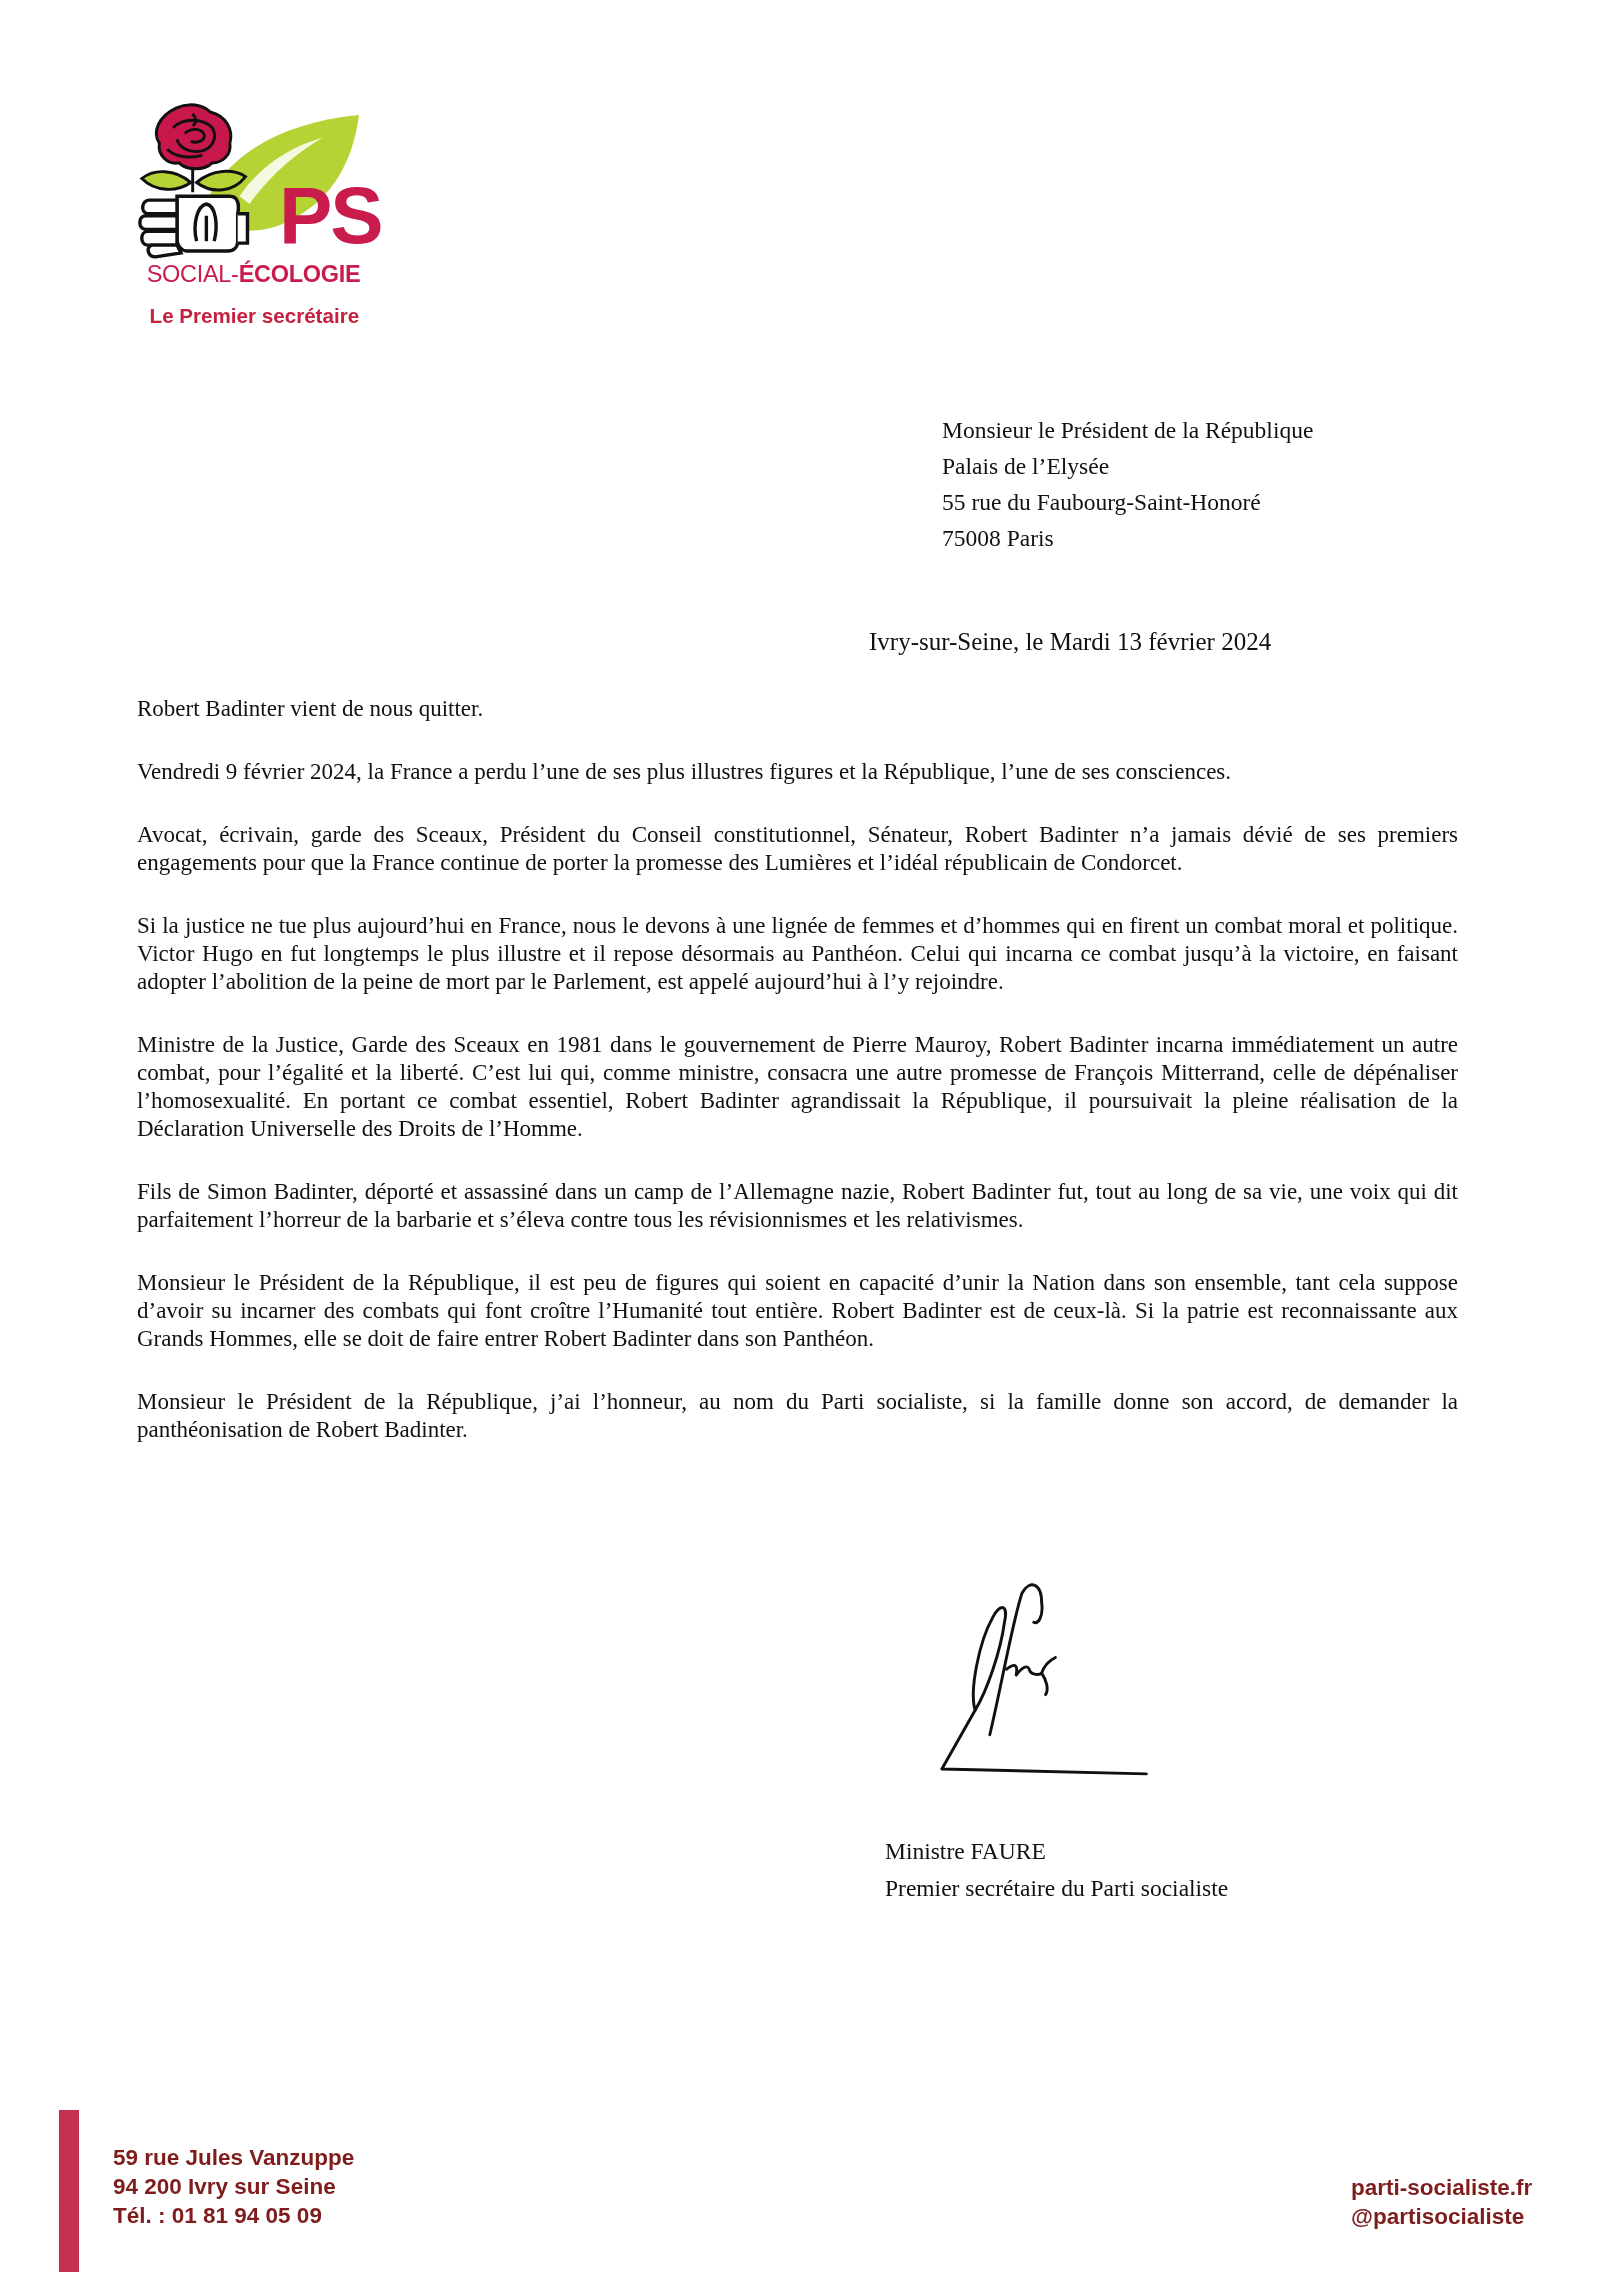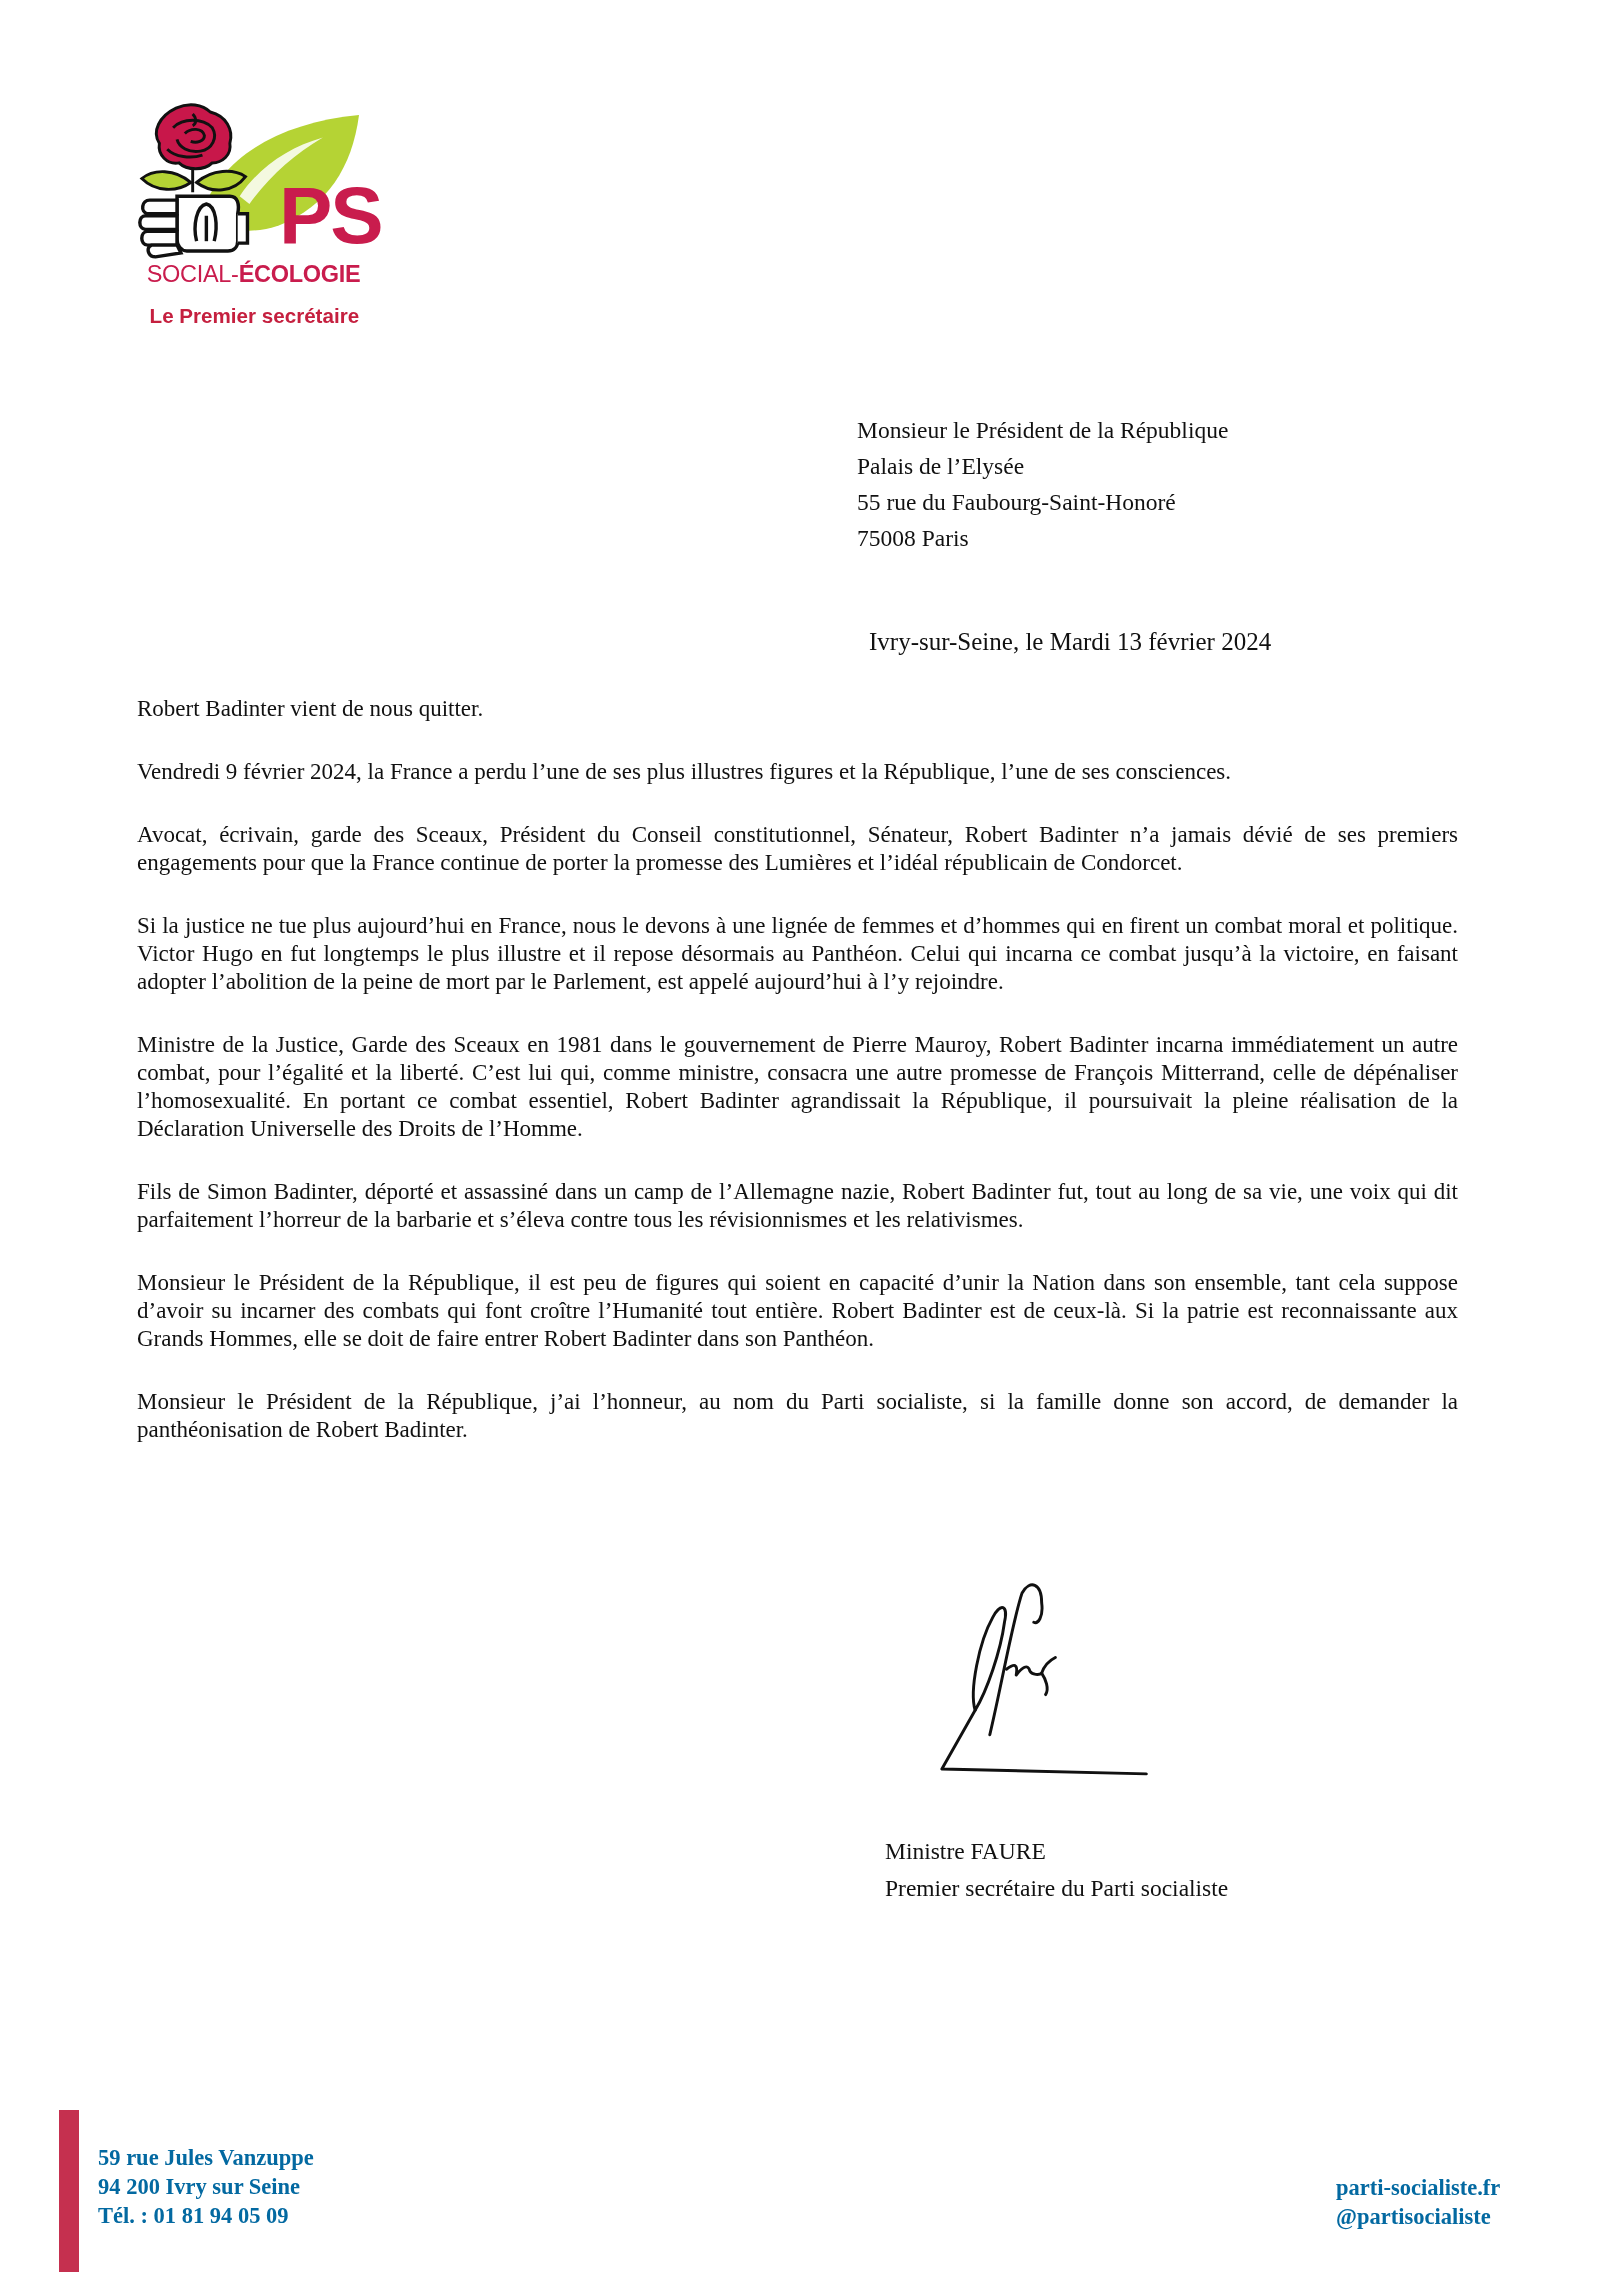--- a/index.html
+++ b/index.html
@@ -12,35 +12,35 @@
   #logo svg { position: absolute; left: 0; top: 0; }
   .ps-letters { position: absolute; left: 147px; top: 78px; font-family: "Liberation Sans", "DejaVu Sans", sans-serif;
                 font-weight: bold; font-size: 80px; line-height: 1; color: #c91c4d; letter-spacing: -2px; }
   .social-eco { position: absolute; left: 14.7px; top: 165px; font-family: Liberation Sans, sans-serif;
                 font-size: 23.5px; line-height: 1; color: #c91c4d; white-space: nowrap; letter-spacing: -0.3px; }
   .social-eco b { font-weight: bold; }
   .premier { position: absolute; left: 17.6px; top: 208px; font-family: "Liberation Sans", "DejaVu Sans", sans-serif;
              font-weight: bold; font-size: 20.6px; line-height: 1; color: #c5203f; white-space: nowrap; }
 
   
-  #addressee { left: 857px; top: 412px; font-size: 23.5px; line-height: 36px; }
+  #addressee { left: 942px; top: 412px; font-size: 23.5px; line-height: 36px; }
   #date-line { left: 869px; top: 627px; font-size: 25px; line-height: 29px; white-space: nowrap; }
 
   
   #letter-body { left: 137px; top: 695px; width: 1321px; font-size: 23px; line-height: 28px; }
   #letter-body p { margin: 0 0 35px 0; text-align: justify; text-align-last: left; }
 
   
   #signature { left: 936px; top: 1573px; width: 225px; height: 211px; }
   #signer { left: 885px; top: 1833px; font-size: 23.5px; line-height: 37px; white-space: nowrap; }
 
   
   #footer-bar { left: 59px; top: 2110px; width: 19.6px; height: 162px; background: #c5304f; }
-  .footer-text { font-family: Liberation Serif, serif; font-weight: bold; font-size: 22.5px;
-                 line-height: 29px; color: #0369a1; white-space: nowrap; }
+  .footer-text { font-family: Liberation Sans, sans-serif; font-weight: bold; font-size: 22.5px;
+                 line-height: 29px; color: #7f1d1d; white-space: nowrap; margin-left: 15px; }
   #footer-left { left: 98px; top: 2143px; }
   #footer-right { left: 1336px; top: 2173px; }
 </style>
 </head>
 <body>
 
 <div id="logo" class="abs">
   <svg width="274" height="167" viewBox="0 0 280 170">
 
     <path d="M70 120 C 90 60, 150 25, 232 17 C 225 70, 200 110, 150 130 C 120 140, 95 135, 70 120 Z" fill="#b5d334"></path>

